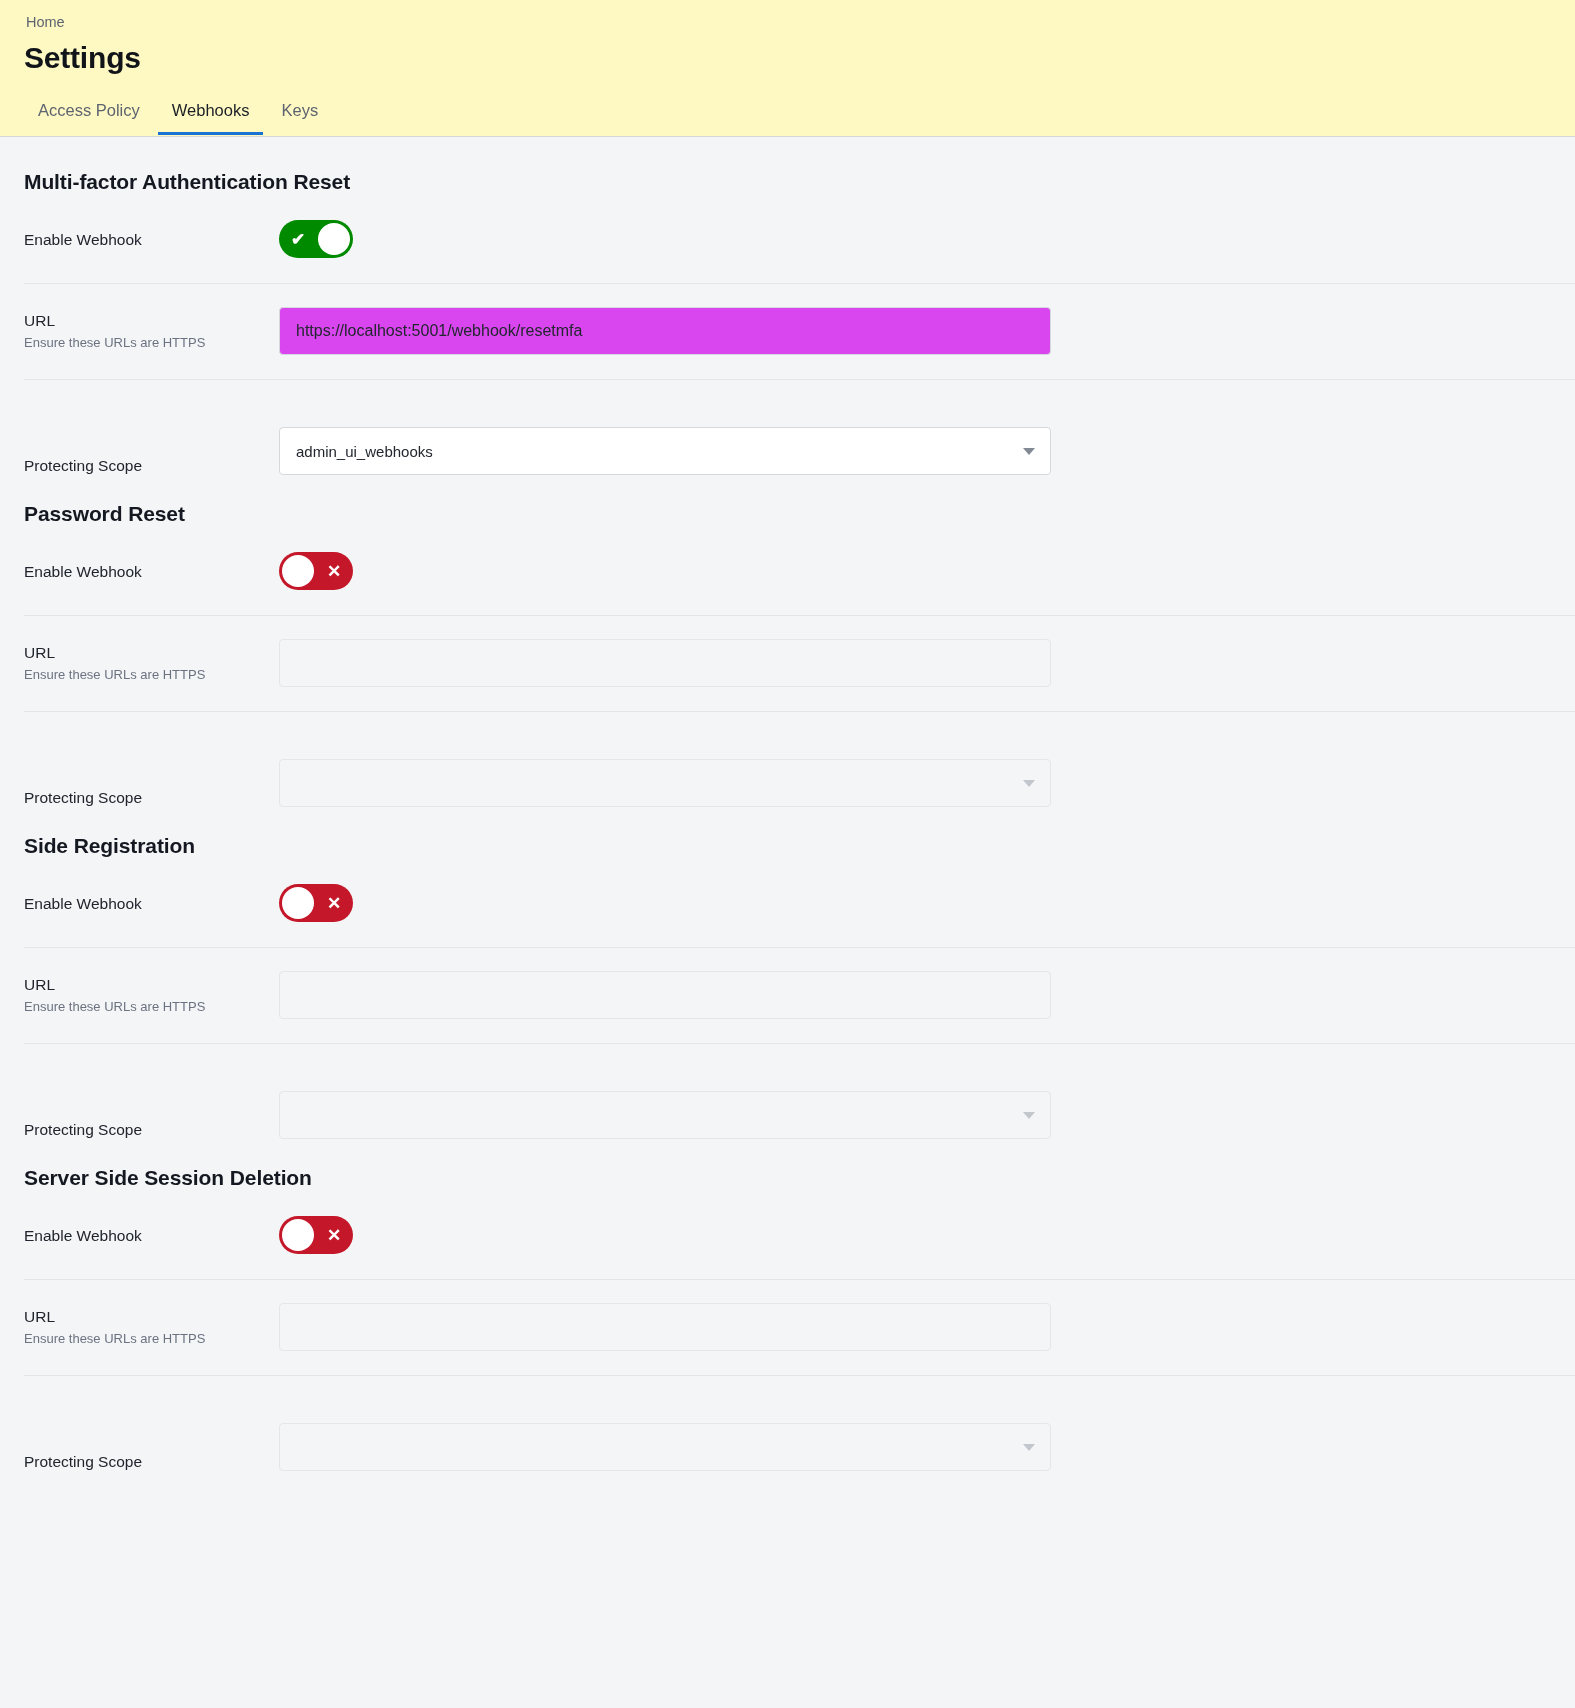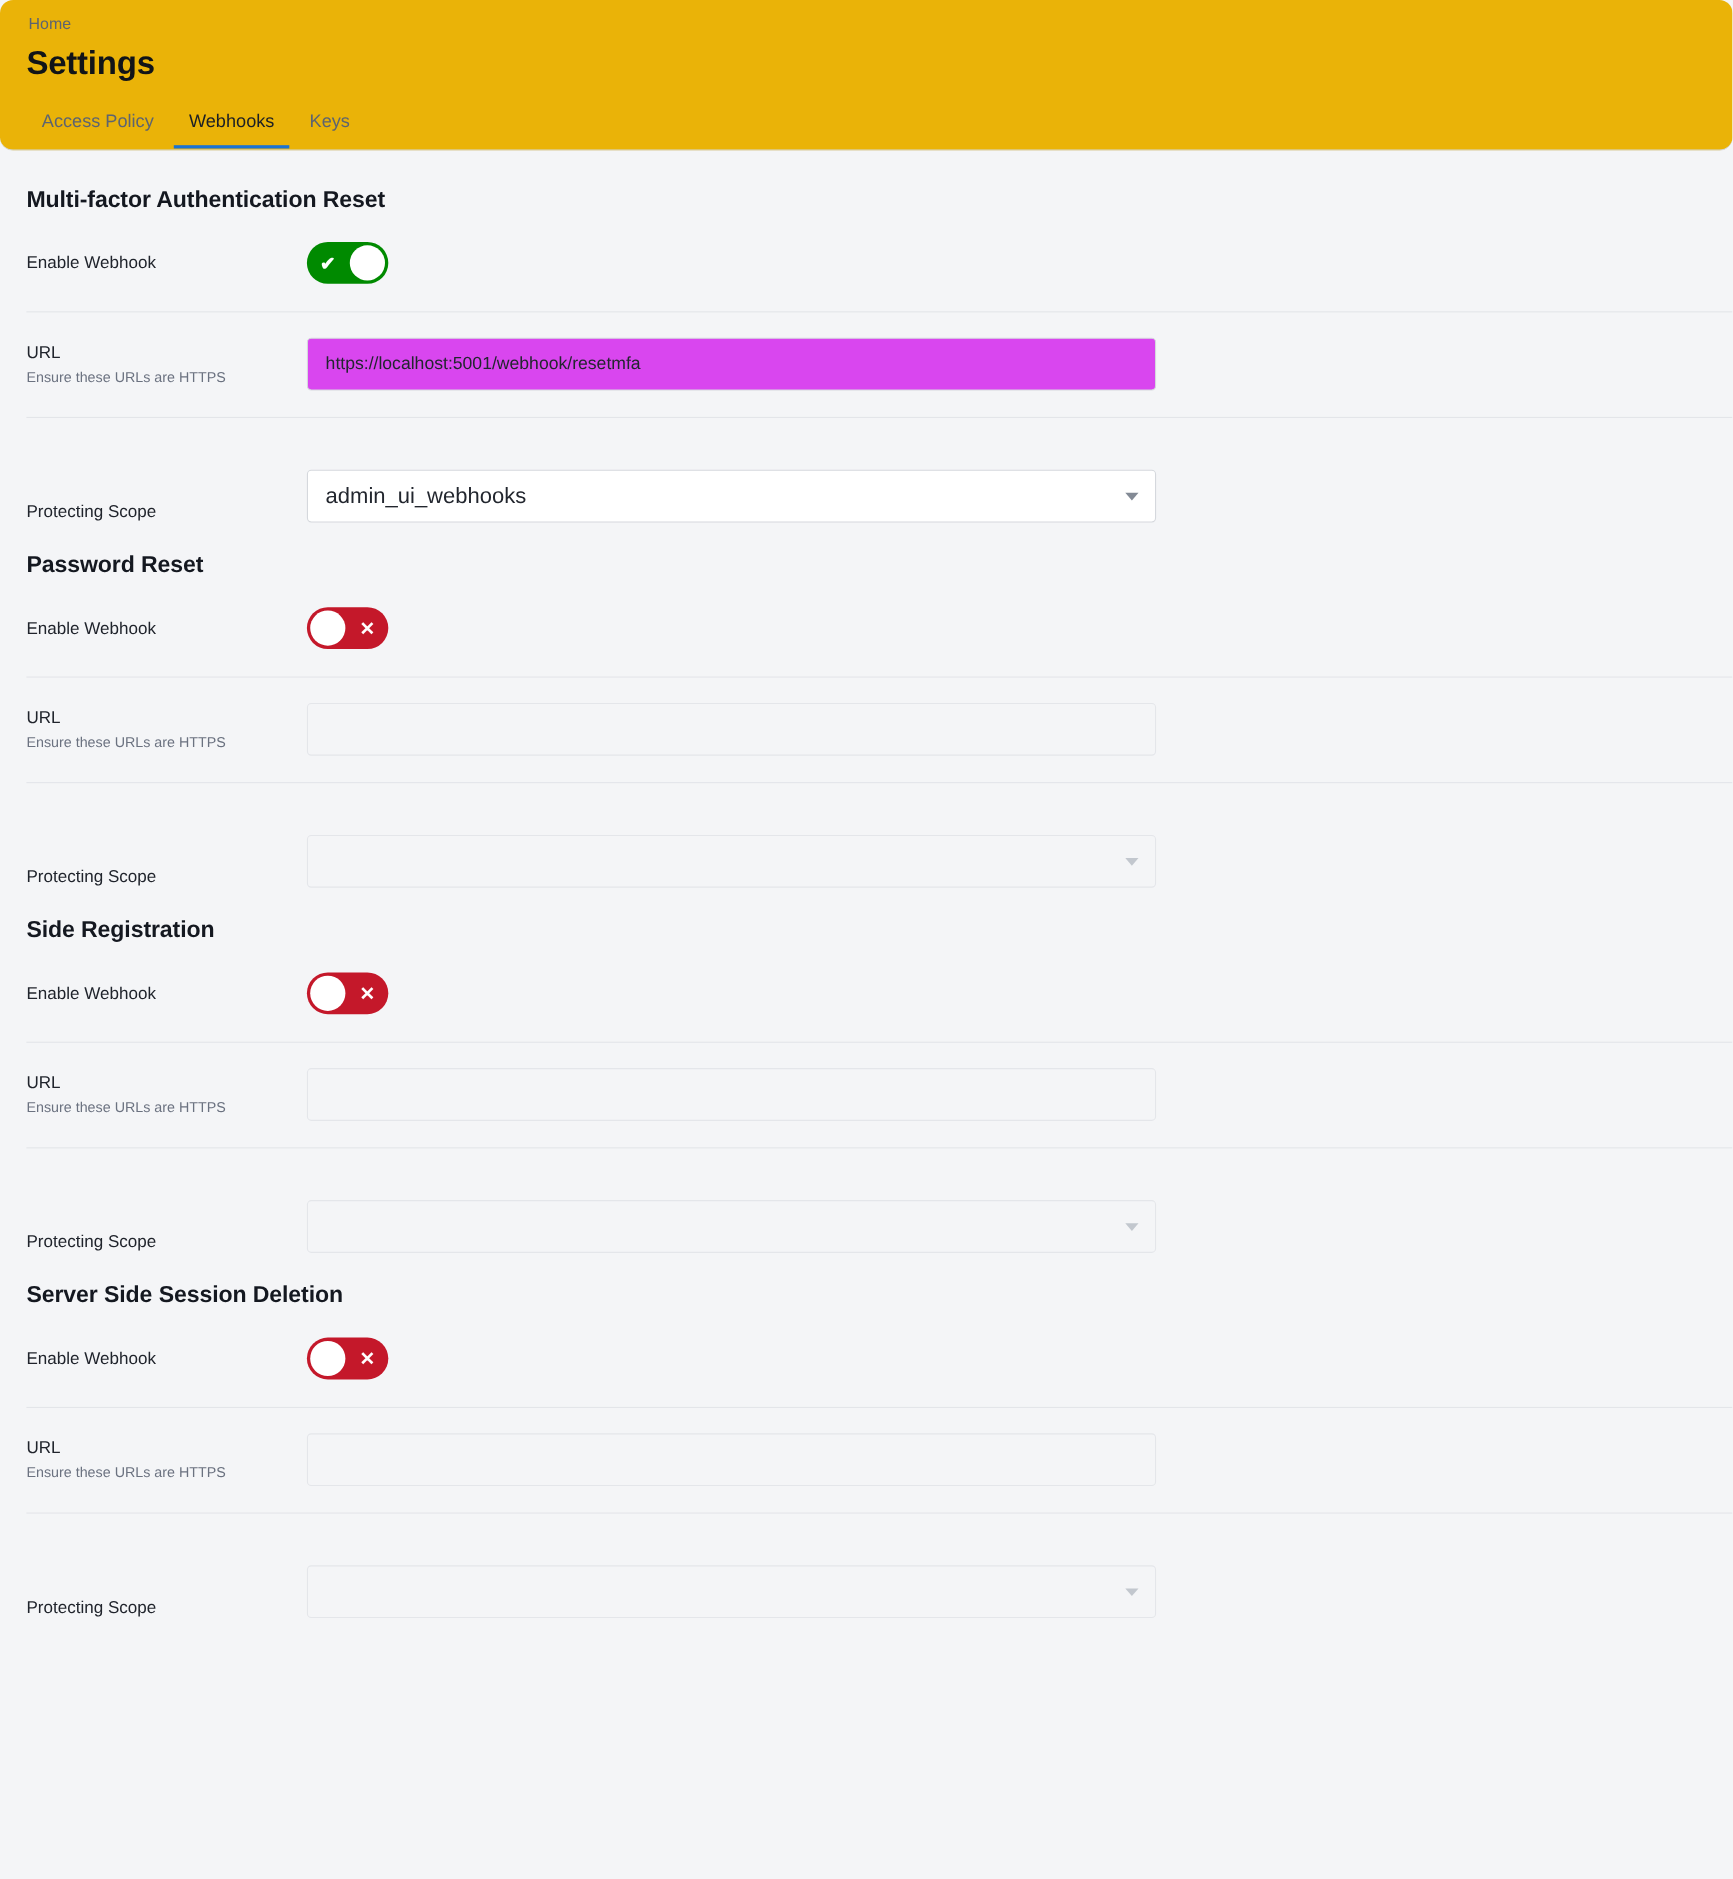--- a/index.html
+++ b/index.html
@@ -12,26 +12,25 @@
     width: 1575px;
     height: 1708px;
     background: #f4f5f7;
     font-family: "Liberation Sans", sans-serif;
     color: #20242c;
     overflow: hidden;
   }
 
   
   .page-header {
-    background: #eab308;
+    background: #fef9c3;
     border-bottom: 1px solid #d3d8dc;
     padding: 13px 0 0 0;
     height: 137px;
     position: relative;
-    border-radius: 12px;
   }
   .breadcrumb {
     font-size: 14.5px;
     color: #5d6470;
     padding-left: 26px;
     line-height: 18px;
   }
   .page-title {
     font-size: 30px;
     font-weight: bold;
@@ -186,21 +185,21 @@
     position: relative;
     width: 772px;
     height: 48px;
   }
   .select-box {
     width: 772px;
     height: 48px;
     border: 1px solid #d5d8dd;
     border-radius: 4px;
     background: #ffffff;
-    font-size: 20px;
+    font-size: 15px;
     color: #22262e;
     padding: 0 38px 0 16px;
     display: flex;
     align-items: center;
     font-family: inherit;
     cursor: pointer;
   }
   .select-box.disabled {
     background: transparent;
     border: 1px solid #e4e6ea;

